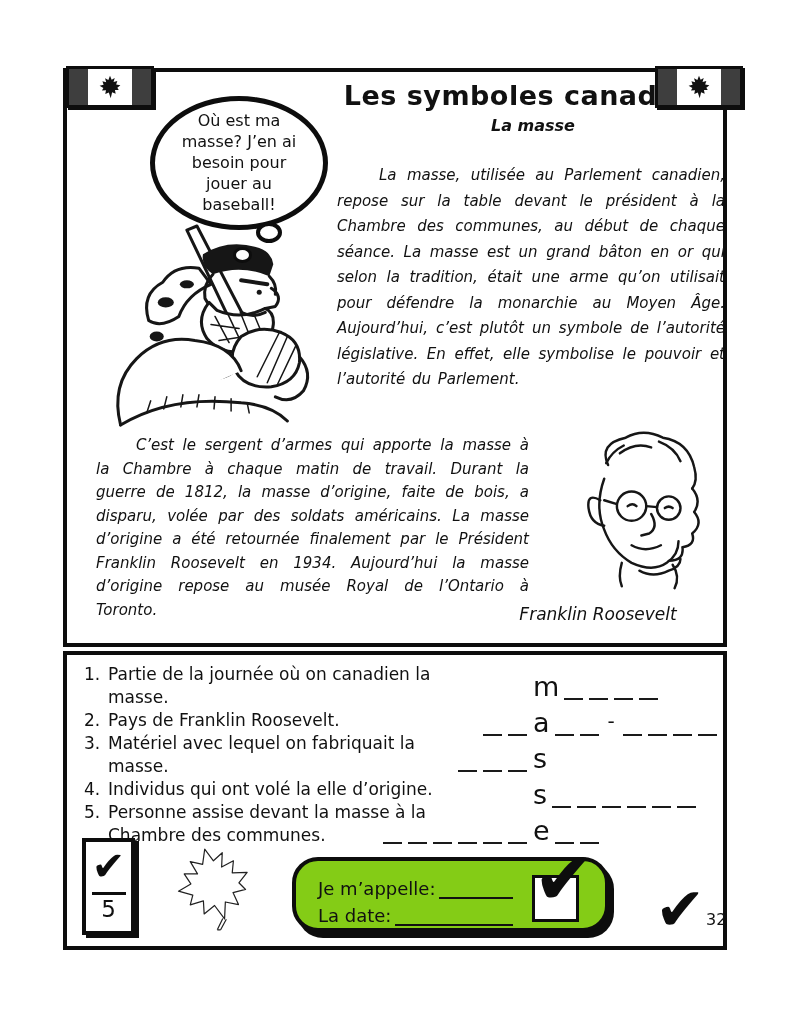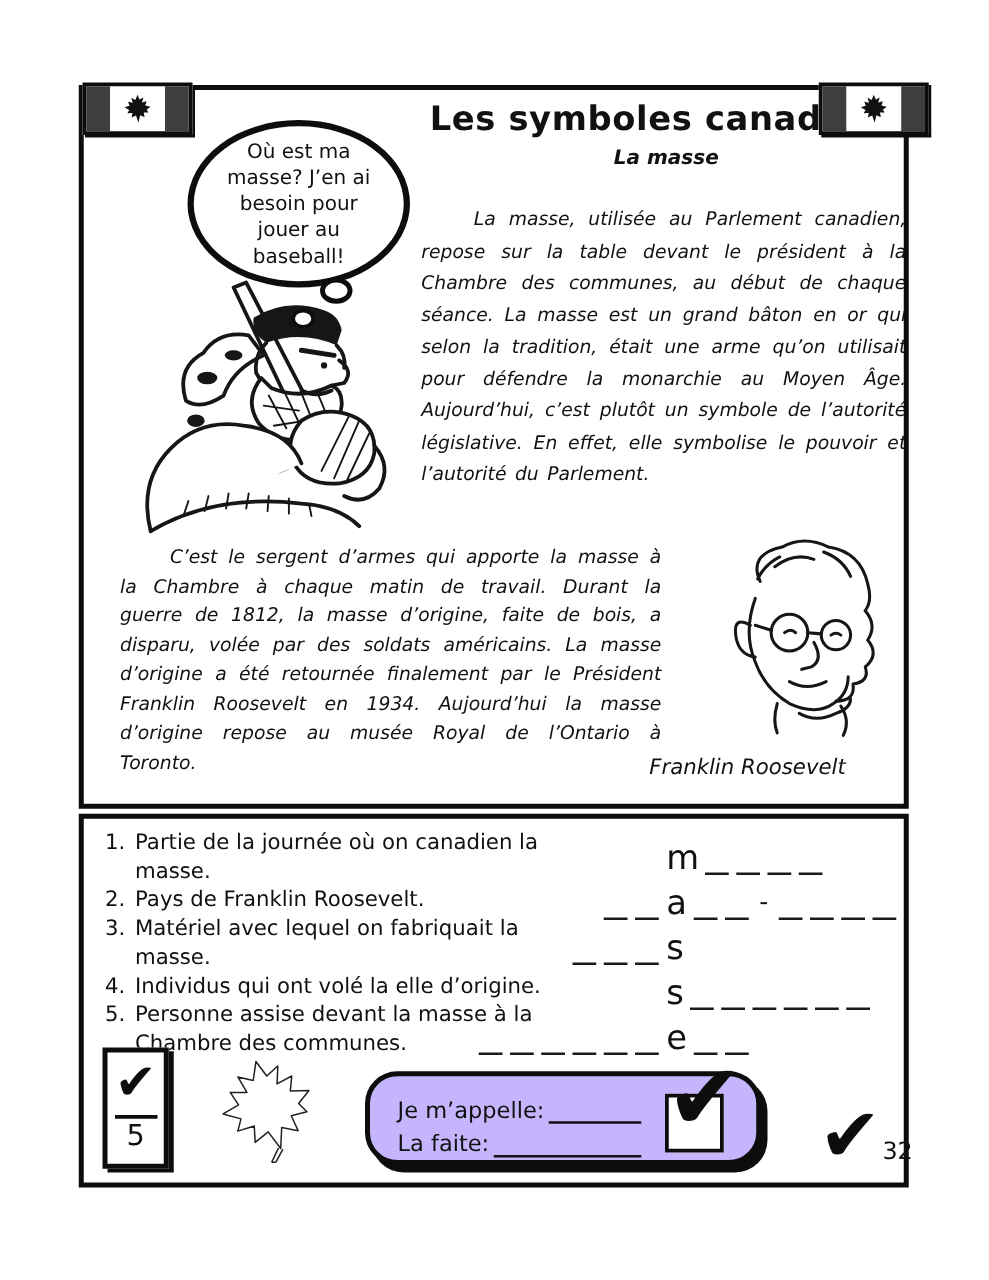--- a/index.html
+++ b/index.html
@@ -72,31 +72,31 @@
                border:4px solid #0d0d0d; background:#fff; box-shadow:4px 3px 0 #0d0d0d;
                display:flex; flex-direction:column; align-items:center; }
   .score-box .check { font-size:40px; line-height:48px; }
   .score-line { width:34px; border-top:3px solid #0d0d0d; margin:2px 0 1px; }
   .score-value { font-size:23px; }
 
   .leaf { position:absolute; left:156px; top:840px; width:118px; height:95px; }
   .leaf svg { width:100%; height:100%; }
 
   .name-box { position:absolute; left:292px; top:857px; width:317px; height:75px;
-              border:4px solid #0d0d0d; border-radius:26px; background:#c4b5fd;
+              border:4px solid #0d0d0d; border-radius:26px; background:#84cc16;
               box-shadow:5px 6px 0 #0d0d0d; padding:11px 92px 8px 22px; font-size:18px; }
   .nd-row { display:flex; align-items:flex-end; height:27px; }
   .nd-label { white-space:nowrap; padding-right:4px; }
   .nd-line { flex:1; border-bottom:2px solid #111; height:20px; }
   .name-check-box { position:absolute; right:26px; top:14px; width:47px; height:47px;
                     border:3px solid #0d0d0d; background:#fff; }
   .name-check-box .check { position:absolute; left:-2px; top:-40px; font-size:74px; line-height:80px; }
 
   .page-check { position:absolute; left:655px; top:877px; font-size:60px; line-height:64px; }
-  .page-number { position:absolute; left:706px; top:910px; font-size:19px; }
+  .page-number { position:absolute; left:706px; top:910px; font-size:16px; }
 </style>
 </head>
 <body>
 
 <div class="page">
 
   <div class="frame frame-top"></div>
   <div class="frame frame-bottom"></div>
 
   <div class="flag" style="left:66px; top:66px;">
@@ -264,21 +264,21 @@
       </g>
     </svg>
   </div>
 
   <div class="name-box">
     <div class="nd-row">
       <span class="nd-label">Je m’appelle:</span>
       <span class="nd-line"></span>
     </div>
     <div class="nd-row">
-      <span class="nd-label">La faite:</span>
+      <span class="nd-label">La date:</span>
       <span class="nd-line"></span>
     </div>
     <div class="name-check-box">
       <span class="check">✔</span>
     </div>
   </div>
 
   <span class="page-check check">✔</span>
   <span class="page-number">32</span>
 

